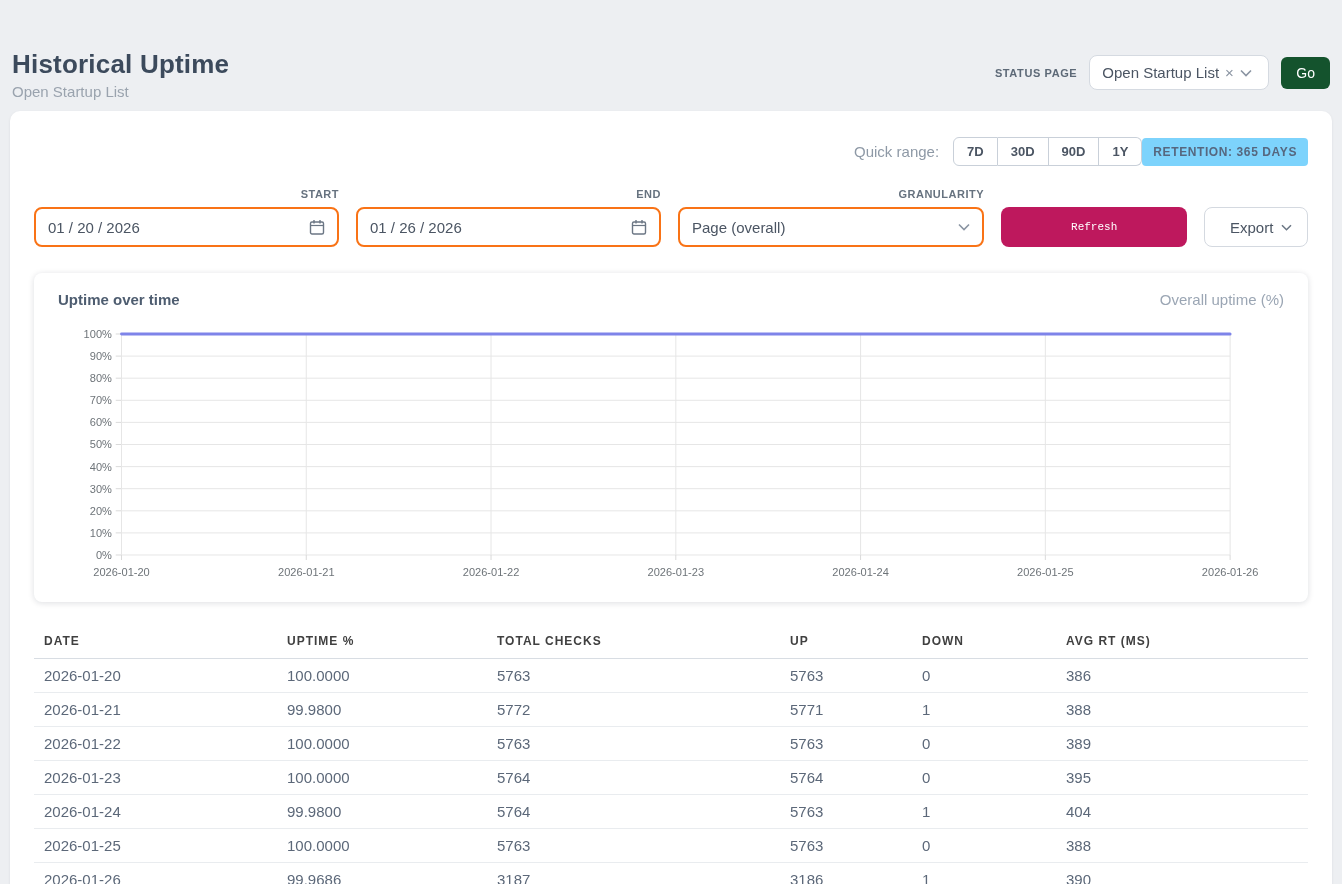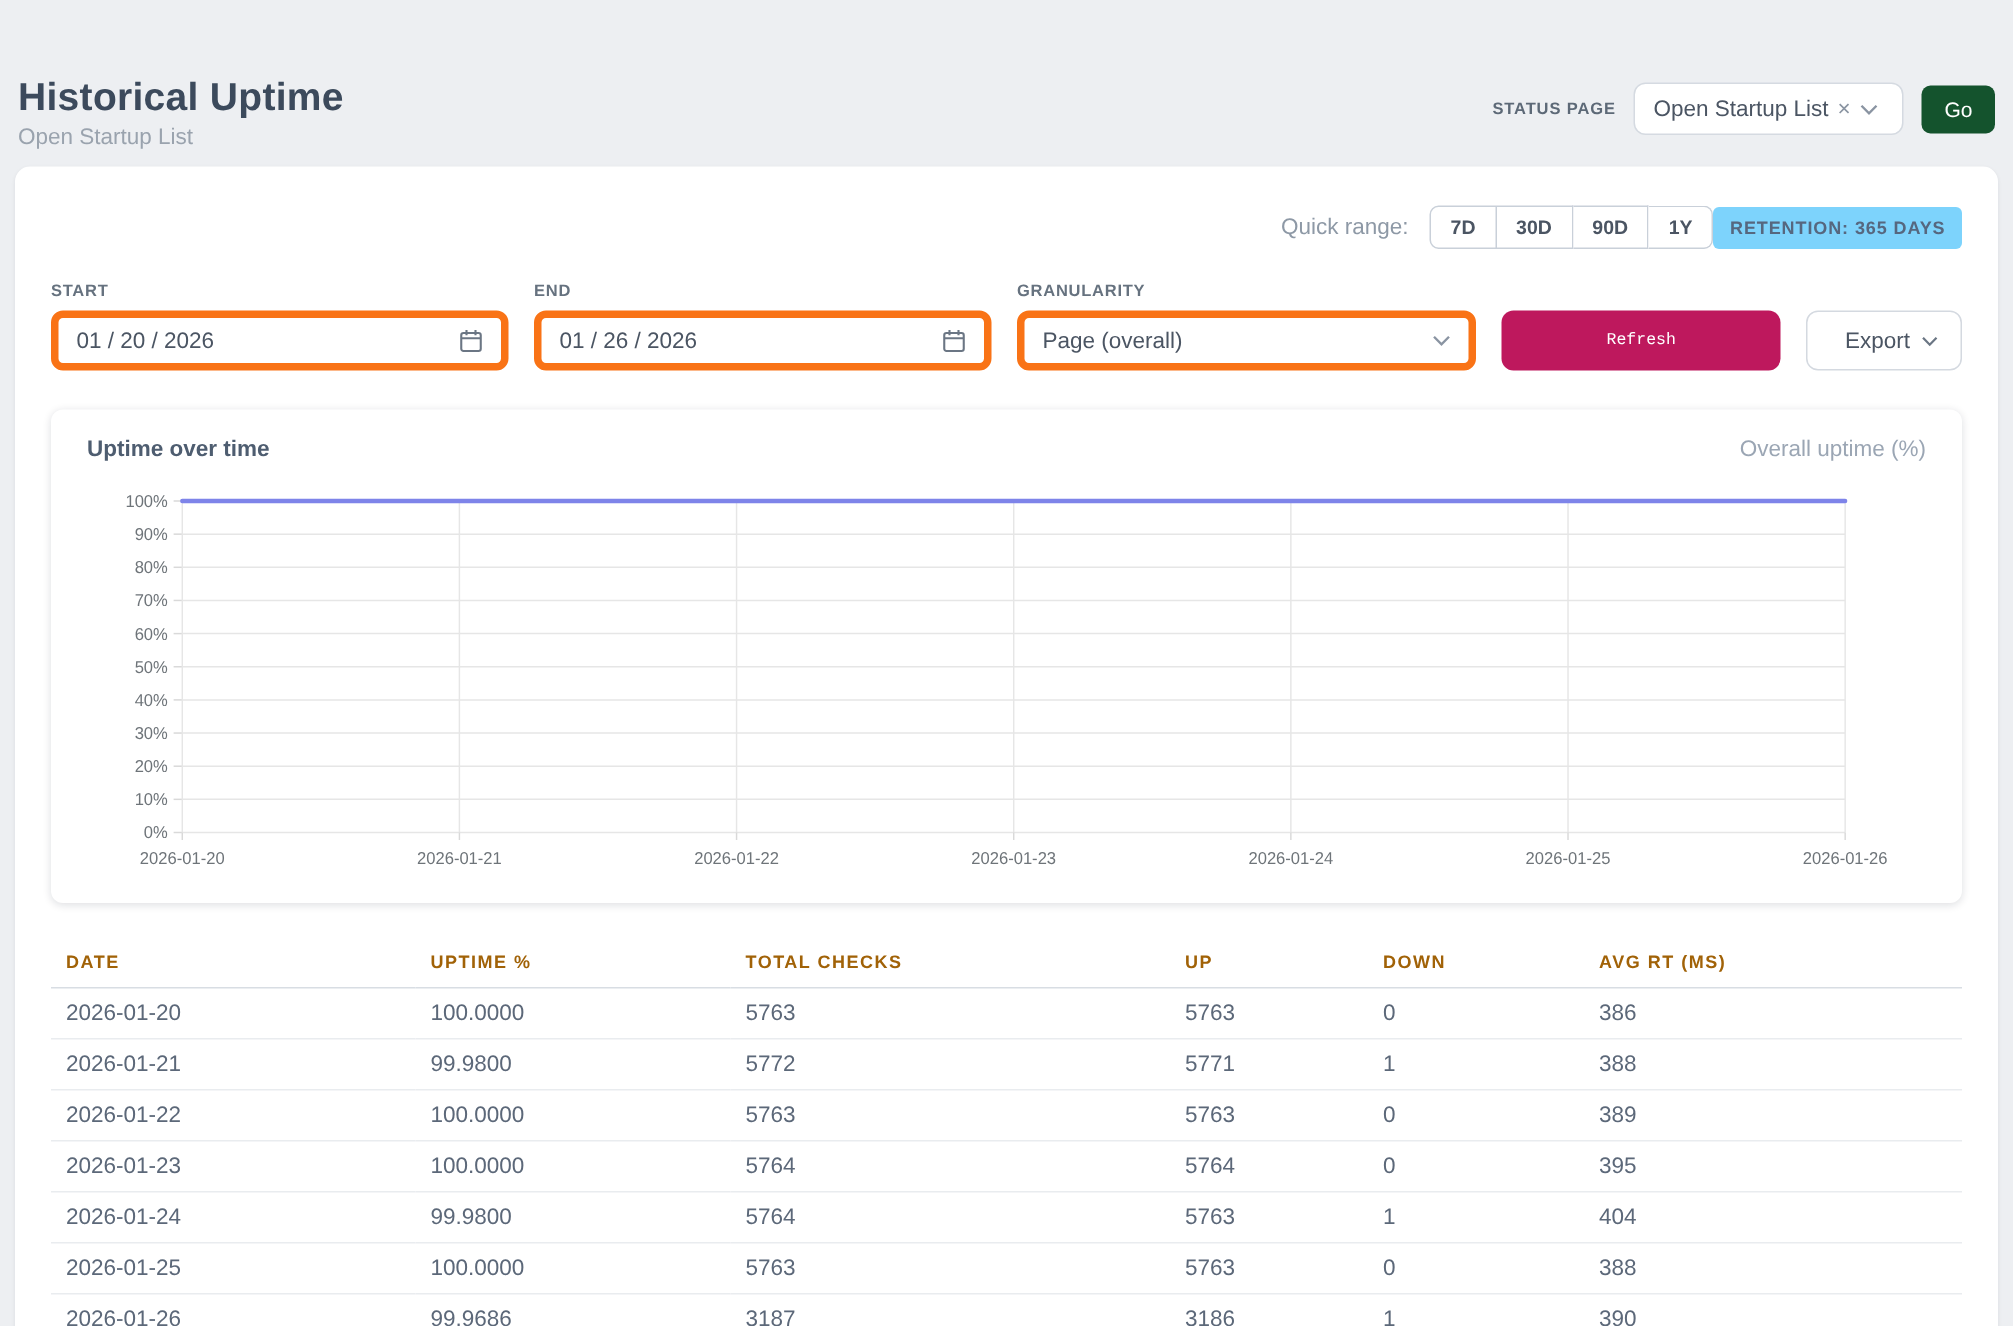--- a/index.html
+++ b/index.html
@@ -46,24 +46,24 @@
     cursor:pointer; font-family:inherit;
   }
   .btn-group button:first-child { border-left-width:1px; border-radius:6px 0 0 6px; }
   .btn-group button:last-child { border-radius:0 6px 6px 0; }
   .badge {
     background:#7dd3fc; color:#56677f; font-size:12px; font-weight:700;
     letter-spacing:.6px; border-radius:4px; padding:7px 11px;
   }
   
   .formrow { display:flex; gap:17px; align-items:flex-end; margin-bottom:26px; }
-  .field { display:flex; flex-direction:column; }
+  .field { display:flex; flex-direction:column;align-items:flex-end; }
   .field-label { font-size:11px; font-weight:700; color:#66727f; letter-spacing:.5px; margin-bottom:7px; }
   .input {
-    height:40px; border:5px solid #f97316; border-radius:8px; background:#fff;
+    height:40px; border:2px solid #f97316; border-radius:8px; background:#fff;
     display:flex; align-items:center; justify-content:space-between;
     padding:0 12px; font-size:15px; color:#4b5563; cursor:text;
   }
   .w-date { width:305px; }
   .w-gran { width:306px; cursor:pointer; }
   .refresh-btn {
     background:#be185d; color:#fff; border:none; border-radius:8px;
     width:191px; height:40px; font-size:11px; cursor:pointer; font-family:Liberation Mono, monospace;
   }
   .export-btn {
@@ -77,21 +77,21 @@
     box-shadow:0 1px 6px rgba(16,24,40,.14);
     padding:18px 24px 14px 24px; margin-bottom:24px;
   }
   .chart-head { display:flex; justify-content:space-between; align-items:center; margin-bottom:12px; }
   .chart-title { font-size:15px; font-weight:700; color:#4e5d70; }
   .chart-legend { font-size:15px; color:#9ba6b4; }
   .chart-svg { display:block; width:100%; height:268px; }
   
   table { width:100%; border-collapse:collapse; table-layout:fixed; }
   thead th {
-    text-align:left; font-size:12px; font-weight:700; color:#a16207;
+    text-align:left; font-size:12px; font-weight:700; color:#404040;
     letter-spacing:1px; padding:8px 0 10px 10px;
     border-bottom:1px solid #d8dde3;
   }
   tbody td {
     font-size:15px; color:#5c6879; padding:8px 0 8px 10px;
     border-bottom:1px solid #e9ecef;
   }
   svg.icon { display:block; }
 </style>
 </head>

